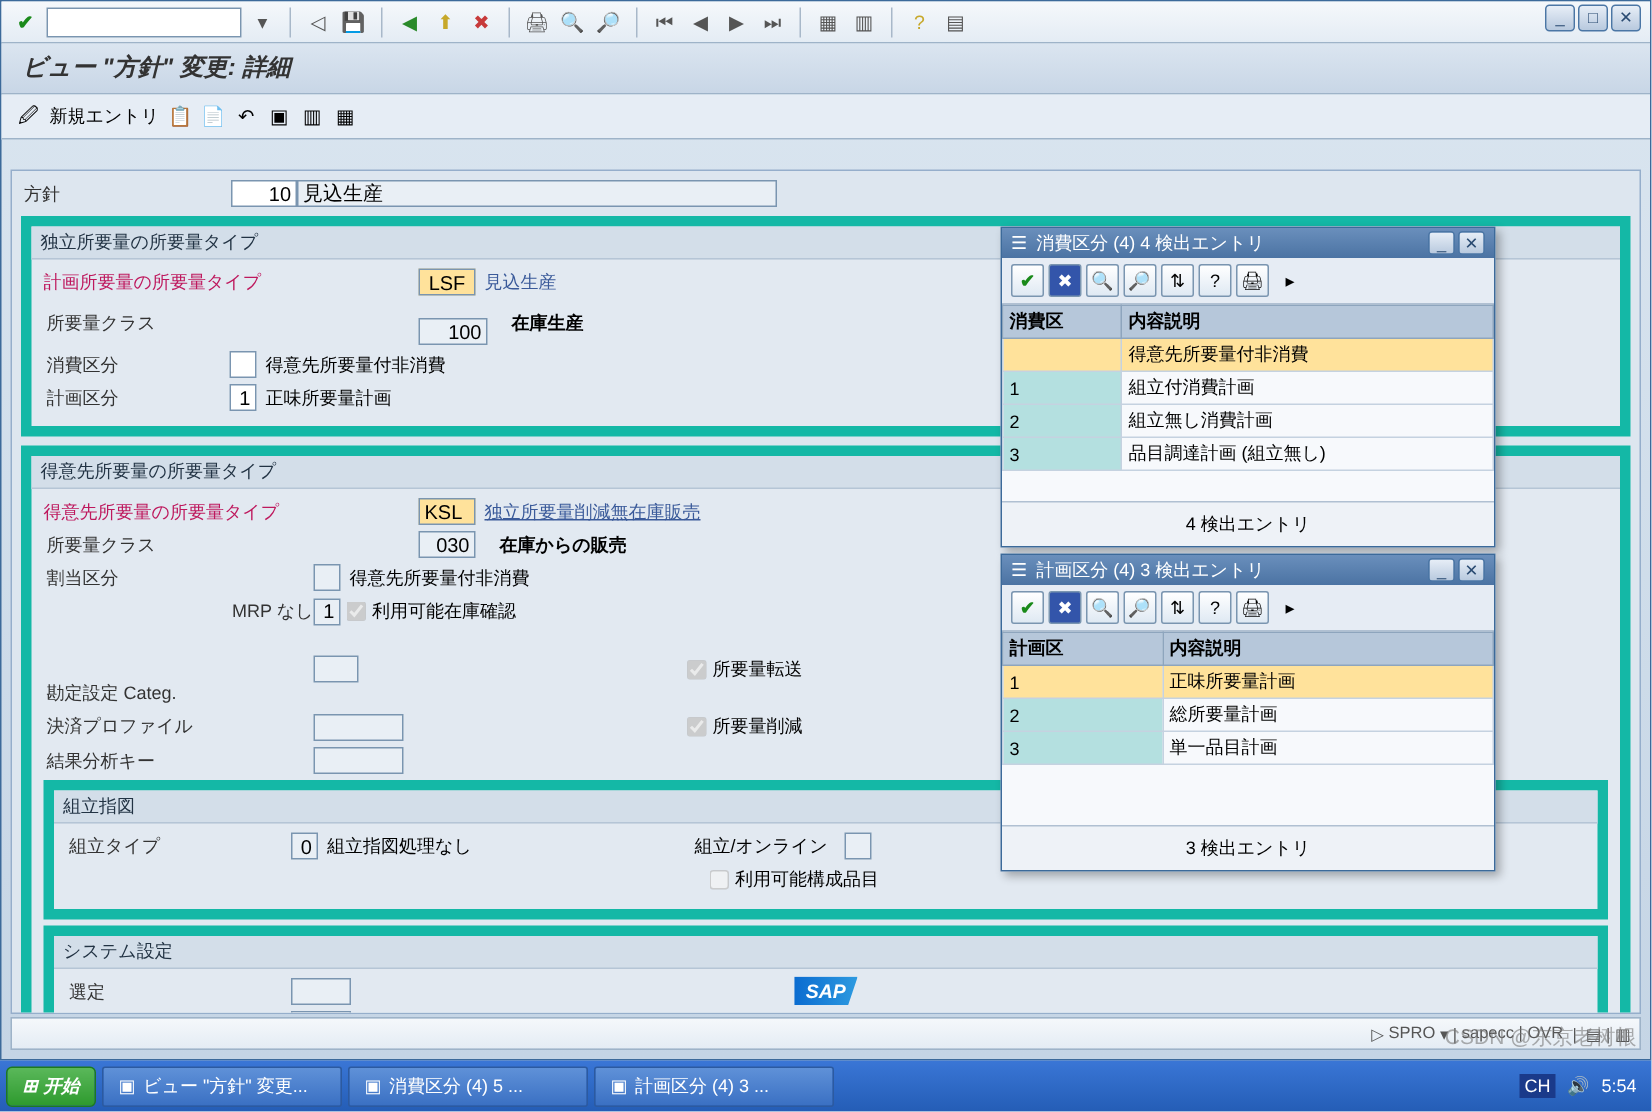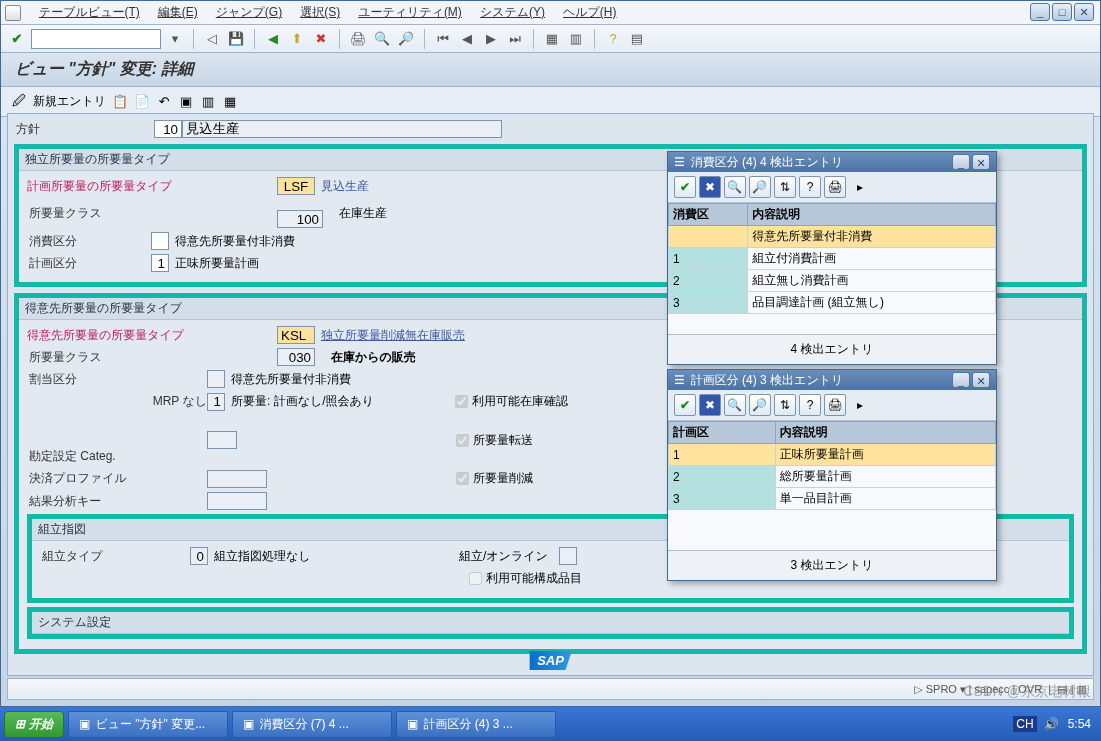--- a/index.html
+++ b/index.html
@@ -67,21 +67,21 @@
     position:absolute; top:112px; left:6px; right:6px; bottom:30px;
     background:#dde6ef; border:1px solid #95aecb; overflow:hidden;
     padding:6px;
   }
   .row { display:flex; align-items:center; margin-bottom:4px; }
   .lbl { width: 140px; color:#333; padding-left:2px;}
   .fld { height:18px; border:1px solid #7a95b0; background:#fff; padding:1px 3px; }
   .fld.ro { background:#e9eff5; }
   .fld.orange { background:#ffe29b; }
   .group {
-    border:5px solid #14b8a6; margin:6px 0; background:#e2e9f1;
+    border:7px solid #14b8a6; margin:6px 0; background:#e2e9f1;
   }
   .group-title {
     background:#d3dee9; padding:2px 6px; border-bottom:1px solid #b5c5d6;
     font-size:12px; color:#234;
   }
   .group-body { padding:6px 8px; }
   .lbl2 { width:170px; color:#be185d; }
   .chk { width:13px; height:13px; margin-right:4px;}
   .popup {
     position:absolute; background:#f7f9fc;
@@ -133,30 +133,20 @@
     clip-path: polygon(0 0, 100% 0, 85% 100%, 0 100%);
   }
   .watermark{position:absolute;right:10px;bottom:40px;color:rgba(120,120,120,0.6);font-size:14px;}
   .green-check{color:#1a8a1a;font-weight:bold;}
   .icon14{width:16px;height:16px;display:inline-flex;align-items:center;justify-content:center;font-size:13px;}
 </style>
 </head>
 <body>
 
 <div class="win-frame">
-  <div class="menubar">
-    <div class="sys-icon"></div>
-    <span>テーブルビュー(T)</span>
-    <span>編集(E)</span>
-    <span>ジャンプ(G)</span>
-    <span>選択(S)</span>
-    <span>ユーティリティ(M)</span>
-    <span>システム(Y)</span>
-    <span>ヘルプ(H)</span>
-  </div>
   <div class="win-ctrls">
     <div class="win-btn">_</div>
     <div class="win-btn">□</div>
     <div class="win-btn">✕</div>
   </div>
 
   <div class="toolbar">
     <div class="tbbtn green-check">✔</div>
     <input class="cmd-input" style="">
     <div class="tbbtn">▾</div>
@@ -193,38 +183,38 @@
     <span class="icon14">📄</span>
     <span class="icon14">↶</span>
     <span class="icon14">▣</span>
     <span class="icon14">▥</span>
     <span class="icon14">▦</span>
   </div>
 
   <div class="content">
     <div class="row">
       <div class="lbl">方針</div>
-      <input class="fld" style="width: 28px; text-align: right;" value="10">
+      <input class="fld" style="width: 44px; text-align: right;" value="10">
       <input class="fld ro" style="width: 320px;" value="見込生産">
     </div>
 
     <div class="group">
       <div class="group-title">独立所要量の所要量タイプ</div>
       <div class="group-body">
         <div class="row">
           <div class="lbl2">計画所要量の所要量タイプ</div>
           <div style="width:80px;"></div>
           <input class="fld orange" style="width: 38px; text-align: center;" value="LSF">
           <span style="margin-left:6px;color:#3a5a9a;">見込生産</span>
         </div>
         <div class="row">
           <div class="lbl">所要量クラス</div>
           <div style="width:110px;"></div>
           <input class="fld ro" style="width: 46px; text-align: right; margin-top: 11px;" value="100">
-          <span style="margin-left:16px;">在庫生産</span>
+          <span style="margin-left:16px;font-weight:bold;">在庫生産</span>
         </div>
         <div class="row">
           <div class="lbl" style="width:124px;">消費区分</div>
           <input class="fld" style="width: 18px;">
           <span style="margin-left:6px;">得意先所要量付非消費</span>
         </div>
         <div class="row">
           <div class="lbl" style="width:124px;">計画区分</div>
           <input class="fld" style="width: 18px; text-align: right;" value="1">
           <span style="margin-left:6px;">正味所要量計画</span>
@@ -246,21 +236,20 @@
           <span style="margin-left:16px;font-weight:bold;">在庫からの販売</span>
         </div>
         <div class="row">
           <div class="lbl" style="width:180px;">割当区分</div>
           <input class="fld ro" style="width: 18px;">
           <span style="margin-left:6px;">得意先所要量付非消費</span>
         </div>
         <div class="row">
           <div class="lbl" style="width:180px;text-align:right;">MRP なし</div>
           <input class="fld ro" style="width: 18px; text-align: right;" value="1">
-          <span style="margin-left:6px;width:220px;display:inline-block;">所要量: 計画なし/照会あり</span>
           <input type="checkbox" class="chk" disabled="" checked="" style="">
             <span>利用可能在庫確認</span>
         </div>
         <div class="row">
           <div class="lbl" style="width:180px;margin-top:33px;">勘定設定 Categ.</div>
           <input class="fld ro" style="width: 30px;">
           <span style="width:215px;display:inline-block;"></span>
           <input type="checkbox" class="chk" disabled="" checked="" style="">
             <span>所要量転送</span>
         </div>
@@ -289,20 +278,30 @@
             <div class="row">
               <span style="width:425px;display:inline-block;"></span>
               <input type="checkbox" class="chk" disabled="" style="">
                 <span>利用可能構成品目</span>
             </div>
           </div>
         </div>
 
         <div class="group" style="margin:4px 0;">
           <div class="group-title">システム設定</div>
+          <div class="group-body">
+            <div class="row">
+              <div class="lbl" style="width:150px;">選定</div>
+              <input class="fld ro" style="width: 40px;">
+            </div>
+            <div class="row">
+              <div class="lbl" style="width:150px;">選定品目消費</div>
+              <input class="fld ro" style="width: 40px;">
+            </div>
+          </div>
         </div>
       </div>
     </div>
   </div>
 
   <div class="popup" style="top:150px; left:666px; width:330px;">
     <div class="popup-title">
       <span>☰</span>
       <span style="margin-left:6px;">消費区分 (4)    4 検出エントリ</span>
       <div class="popup-ctrls">
@@ -409,21 +408,21 @@
   <div class="start-btn">
     <span>⊞</span>
     <span>开始</span>
   </div>
   <div class="task-btn">
       <span>▣</span>
       <span>ビュー "方針" 変更...</span>
     </div>
   <div class="task-btn">
       <span>▣</span>
-      <span>消費区分 (7)    4 ...</span>
+      <span>消費区分 (4)    5 ...</span>
     </div>
   <div class="task-btn">
       <span>▣</span>
       <span>計画区分 (4)    3 ...</span>
     </div>
   <div class="tray">
     <span style="background:#1a3a8a;padding:1px 3px;">CH</span>
     <span>🔊</span>
     <span>5:54</span>
   </div>

